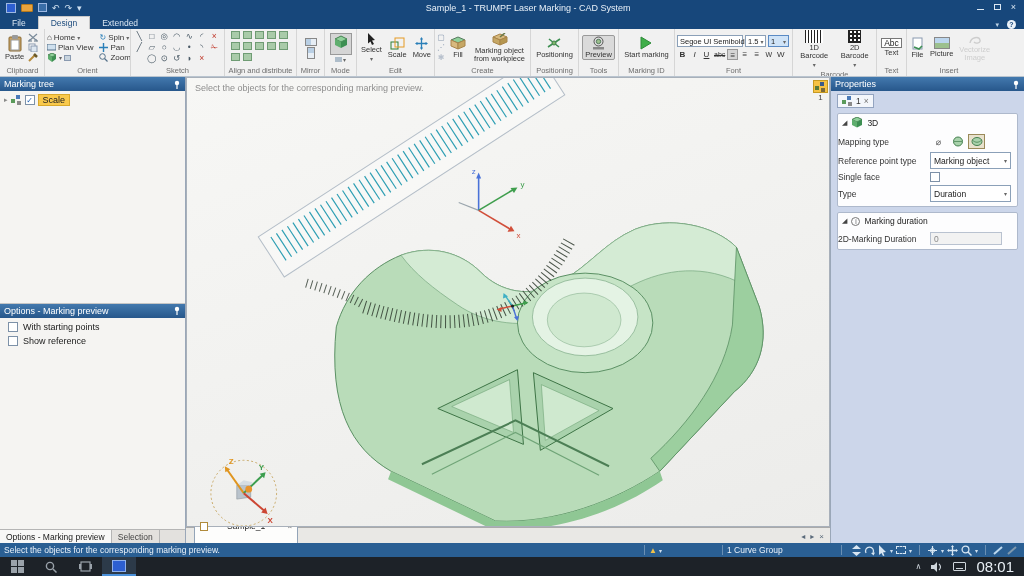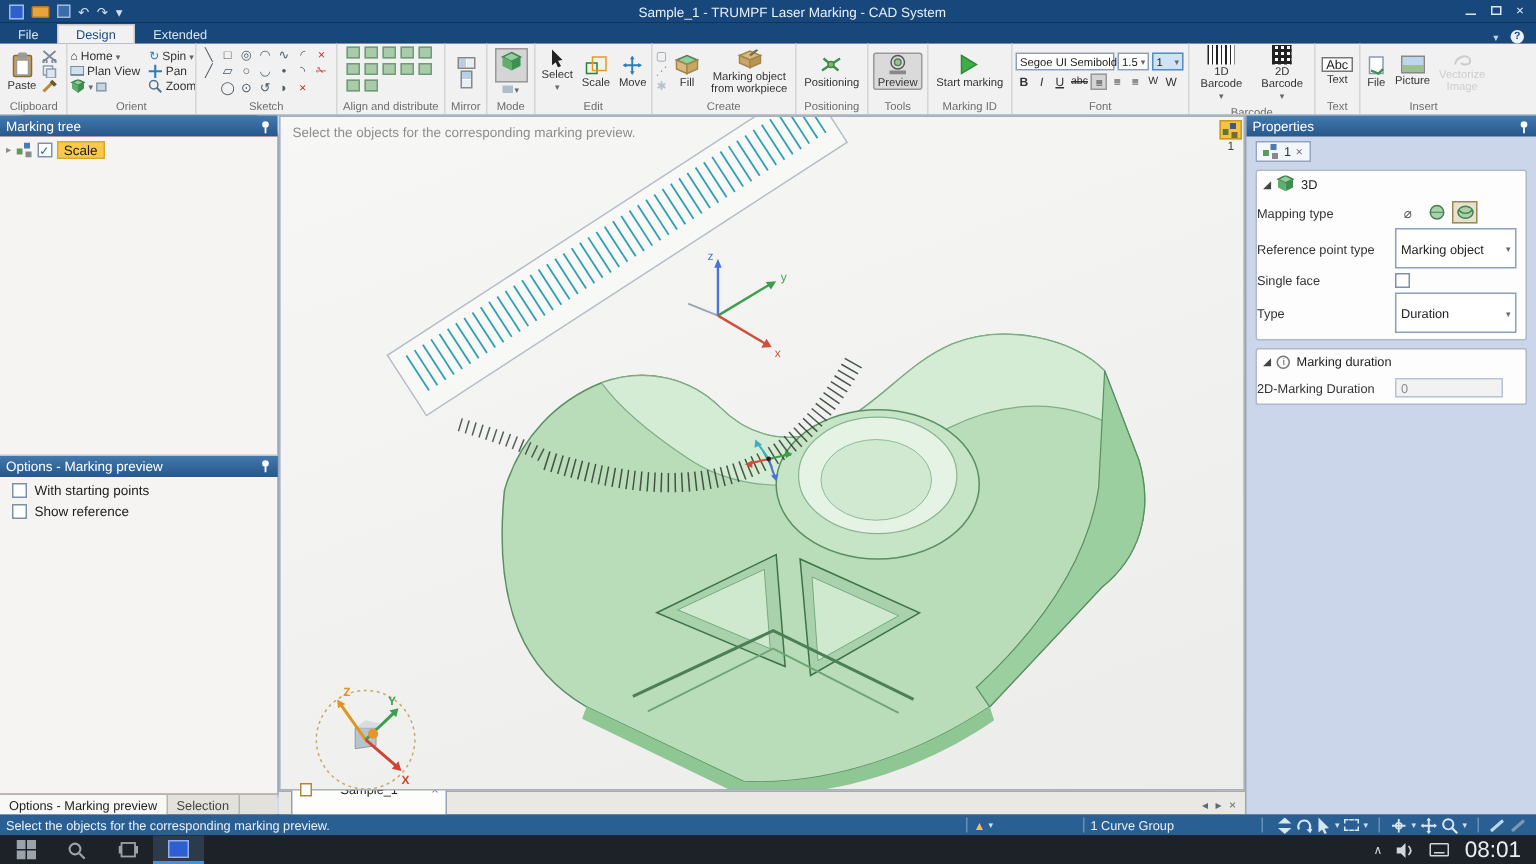--- a/index.html
+++ b/index.html
@@ -61,21 +61,21 @@
   .fbtn.s{text-decoration:line-through;font-size:7px;}
   .bc1{width:18px;height:13px;background:repeating-linear-gradient(90deg,#222 0 1px,#fff 1px 3px);}
   .bc2{width:13px;height:13px;background-image:repeating-linear-gradient(90deg,#222 0 2px,transparent 2px 4px),repeating-linear-gradient(0deg,#222 0 2px,#fff 2px 4px);}
   .abc-box{border:1px solid #777;font-size:8.5px;padding:0 2px;color:#222;background:#fff;}
   .pic-ic{width:16px;height:12px;border:1px solid #888;background:linear-gradient(#bcd6ee 55%,#9cc08e 45%);}
   .gray2line{color:#b0b0b0;}
   .disabled{opacity:.55;}
 
   
   .main{flex:1;display:flex;min-height:0;background:#cdd8ea;}
-  .left{width:186px;flex:0 0 186px;display:flex;flex-direction:column;background:#b91c1c;border-right:1px solid #9aa7b8;border-radius:16px;}
+  .left{width:186px;flex:0 0 186px;display:flex;flex-direction:column;background:#15803d;border-right:1px solid #9aa7b8;}
   .phead{height:14px;background:linear-gradient(#4379ae,#27578b);color:#fff;font-size:9px;display:flex;align-items:center;padding:0 4px;flex:0 0 14px;}
   .phead .pin{margin-left:auto;}
   .tree-body{flex:1;background:#f5f4f2;border-bottom:1px solid #c5c5c5;}
   .tree-row{display:flex;align-items:center;gap:3px;padding:3px 2px 0 4px;font-size:9px;color:#222;}
   .exp{color:#8a8a8a;font-size:7px;}
   .cb{width:10px;height:10px;background:#fff;border:1px solid #7d91a8;font-size:8px;line-height:9px;text-align:center;color:#1b5fb5;}
   .hl-scale{background:#f9c94c;padding:0 4px;border:1px solid #d9a92c;}
   .opt-body{flex:1;background:#f5f4f2;font-size:9px;color:#222;}
   .appearance{background:#fbfbfa;border-bottom:1px solid #7d98c0;padding:2px 4px;font-size:9px;color:#333;}
   .opt-cb{display:flex;align-items:center;gap:5px;padding:4px 4px 0 8px;}
@@ -100,21 +100,21 @@
   .ptabchip{display:flex;align-items:center;padding:3px 0 0 6px;}
   .ptab{background:#f3f6fb;border:1px solid #93a4c0;display:flex;align-items:center;gap:3px;padding:1px 4px;font-size:8.5px;color:#333;}
   .pgroup{background:#fdfdfe;border:1px solid #aeb9cc;border-radius:2px;margin:5px 6px 0 6px;padding-bottom:4px;}
   .pgr-head{display:flex;align-items:center;gap:4px;font-size:8.5px;color:#222;padding:3px 4px;}
   .pgr-head .tri{font-size:7px;color:#444;}
   .prow{display:flex;align-items:center;margin:3px 4px 0 0;}
   .plabel{width:92px;text-align:left;font-size:8.5px;color:#333;padding-right:4px;flex:0 0 92px;}
   .pctrl{flex:1;display:flex;align-items:center;gap:2px;}
   .mapbtn{width:17px;height:15px;border:1px solid transparent;display:flex;align-items:center;justify-content:center;font-size:9px;color:#555;}
   .mapbtn.sel{background:#e8e1cd;border-color:#9a8a5a;}
-  .pddl{flex:1;background:#fff;border:1px solid #8ba0b8;height:27px;font-size:8.5px;color:#222;display:flex;align-items:center;padding:0 3px;margin-right:2px;}
+  .pddl{flex:1;background:#fff;border:1px solid #8ba0b8;height:17px;font-size:8.5px;color:#222;display:flex;align-items:center;padding:0 3px;margin-right:2px;}
   .pddl .caret{margin-left:auto;}
   .ptxt{flex:1;max-width:72px;background:#f2f2f2;border:1px solid #b9c2d0;height:13px;font-size:8.5px;color:#8a8a8a;padding:0 3px;font-family:"Liberation Sans",sans-serif;}
   .info-circ{width:9px;height:9px;border-radius:50%;border:1px solid #777;color:#555;font-size:6.5px;text-align:center;line-height:8px;}
 
   
   .statusbar{height:14px;flex:0 0 14px;background:#2a5f93;display:flex;align-items:center;color:#eaf2fa;font-size:8.5px;}
   .statusbar .msg{padding-left:4px;white-space:nowrap;}
   .sdiv{width:1px;height:10px;background:rgba(255,255,255,.3);margin:0 4px;}
   .warn{color:#f0c24a;font-size:8px;display:flex;align-items:center;gap:2px;}
   .sicons{display:flex;align-items:center;gap:3px;padding:0 6px;}

